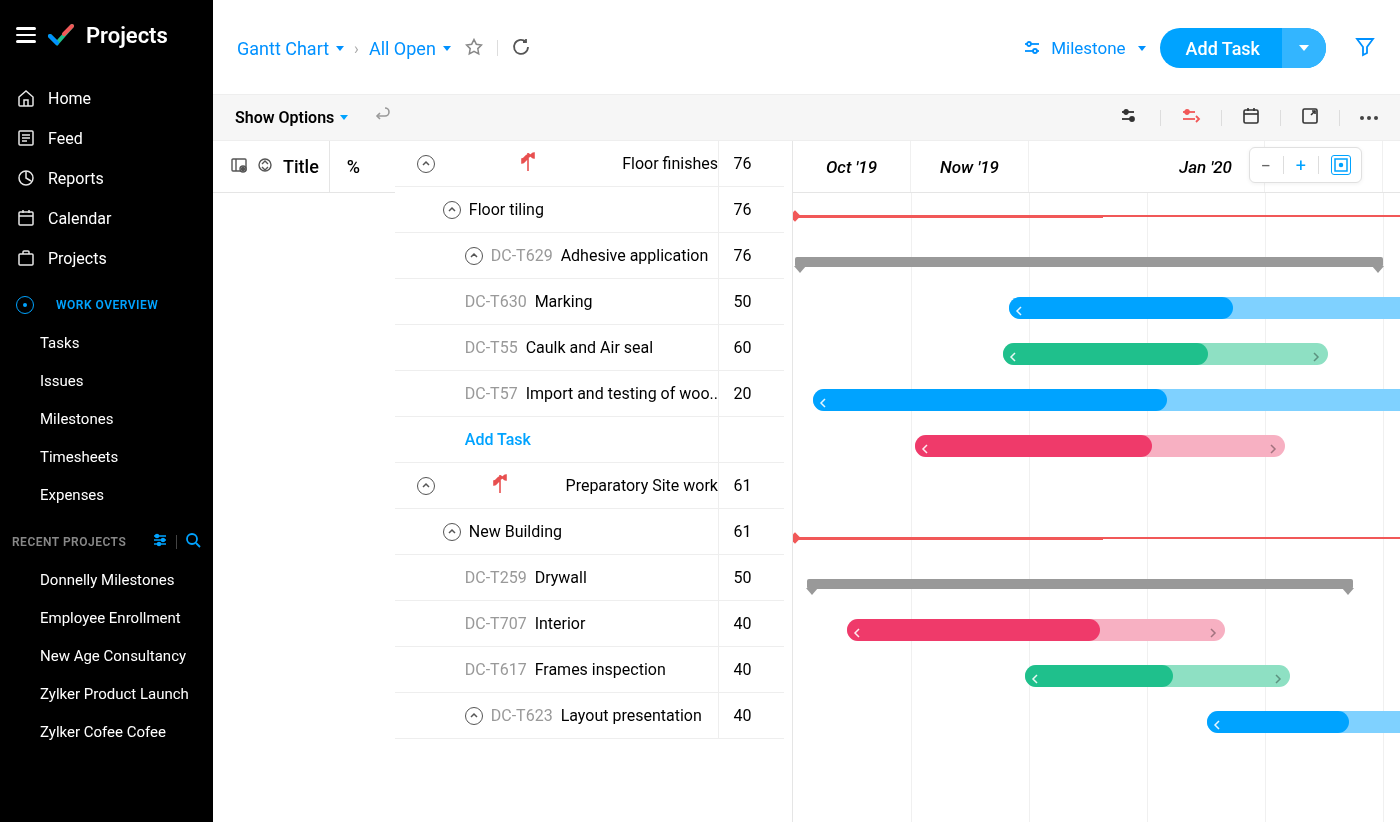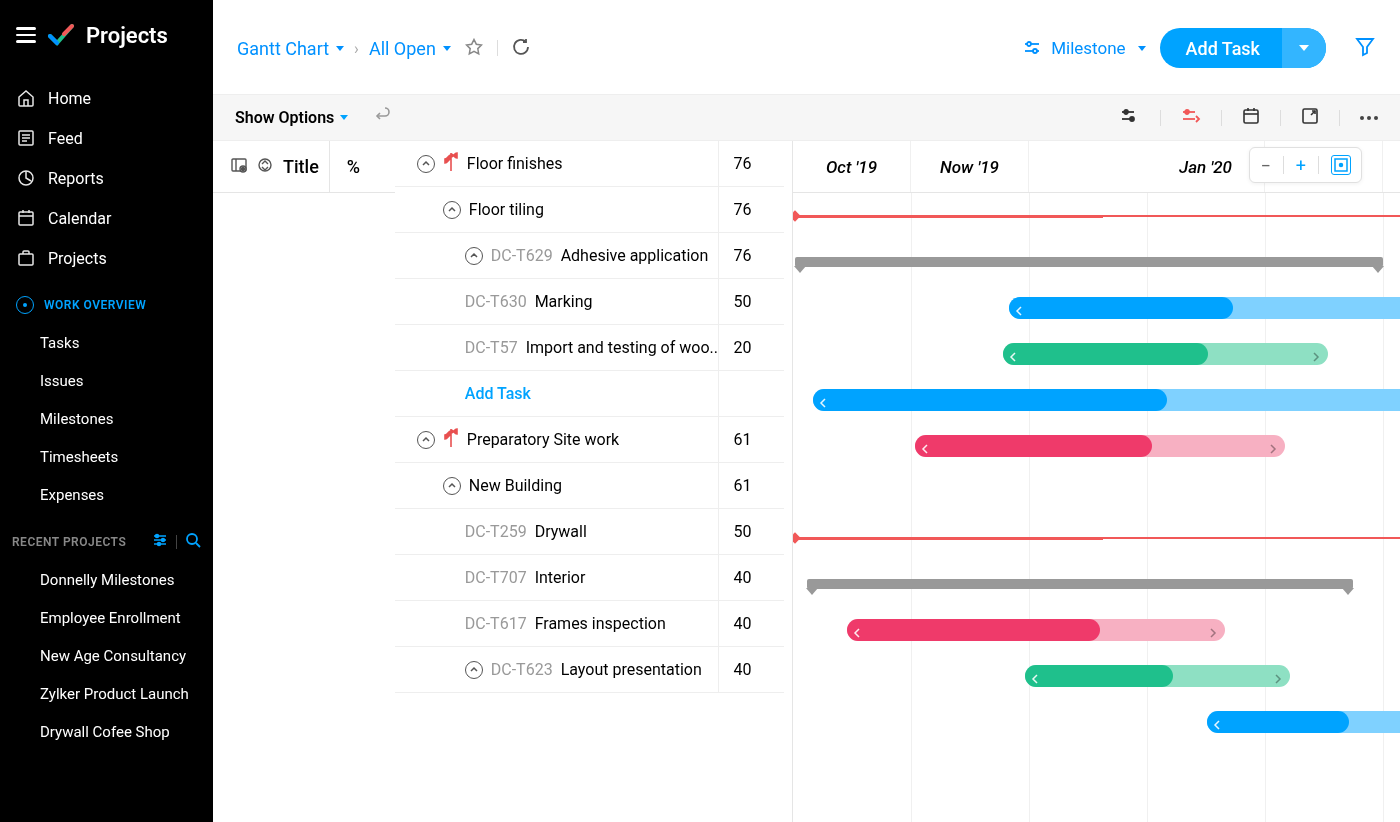--- a/index.html
+++ b/index.html
@@ -9,21 +9,21 @@
 
 .sidebar { width: 213px; background: #000; color: #fff; display: flex; flex-direction: column; padding-top: 20px; flex-shrink: 0; }
 .sidebar-header { display: flex; align-items: center; gap: 10px; padding: 0 16px 28px 16px; }
 .hamburger { display: flex; flex-direction: column; gap: 4px; cursor: pointer; }
 .hamburger span { width: 20px; height: 2.5px; background: #fff; border-radius: 2px; }
 .logo-check { width: 30px; height: 30px; position: relative; }
 .brand { font-size: 22px; font-weight: 600; }
 .nav-main { padding: 0 0; }
 .nav-item { display: flex; align-items: flex-end; gap: 12px; padding: 10px 16px; font-size: 16px; cursor: pointer; }
 .nav-item .icon { width: 20px; height: 20px; display: flex; align-items: center; justify-content: center; opacity: 0.9; }
-.section-heading { display: flex; align-items: center; gap: 10px; padding: 18px 16px 10px 16px; font-size: 12px; letter-spacing: 0.5px; color: #888; font-weight: 600; }
+.section-heading { display: flex; align-items: center; gap: 22px; padding: 18px 16px 10px 16px; font-size: 12px; letter-spacing: 0.5px; color: #888; font-weight: 600; }
 .section-heading.active { color: #00a3ff; }
 .section-heading .circle-icon { width: 18px; height: 18px; border: 1.5px solid currentColor; border-radius: 50%; display: flex; align-items: center; justify-content: center; }
 .sub-item { padding: 10px 16px 10px 40px; font-size: 15px; color: #fff; cursor: pointer; }
 .recent-heading { display: flex; align-items: center; justify-content: space-between; padding: 18px 12px 10px 12px; font-size: 12px; letter-spacing: 0.5px; color: #888; font-weight: 600; }
 .recent-heading .heading-text { flex: 1; }
 .recent-actions { display: flex; gap: 8px; align-items: center; }
 .recent-actions .divider { width: 1px; height: 14px; background: #444; }
 .recent-item { padding: 10px 16px 10px 40px; font-size: 15px; color: #fff; cursor: pointer; white-space: nowrap; overflow: hidden; }
 .blue-icon { color: #00a3ff; }
 
@@ -64,21 +64,21 @@
 .gantt-right { flex: 1; position: relative; overflow: hidden; }
 
 .table-header { display: flex; align-items: center; height: 52px; border-bottom: 1px solid #e5e5e5; padding: 0 18px; gap: 10px; font-size: 18px; }
 .th-title { font-weight: 500; flex: 1; }
 .th-percent { width: 48px; text-align: center; font-weight: 500; border-left: 1px solid #e5e5e5; height: 100%; display: flex; align-items: center; justify-content: center; }
 .th-icons { display: flex; gap: 10px; color: #555; }
 
 .task-rows { overflow-y: auto; }
 .task-row { display: flex; align-items: center; height: 46px; border-bottom: 1px solid #eee; padding: 0 18px 0 0; font-size: 16px; }
 .task-title-cell { flex: 1; display: flex; align-items: center; gap: 8px; overflow: hidden; white-space: nowrap; }
-.indent-0 { padding-left: 22px; }
+.indent-0 { padding-left: 22px; justify-content: space-between; }
 .indent-1 { padding-left: 48px; }
 .indent-2 { padding-left: 70px; }
 .collapse-icon { width: 18px; height: 18px; border: 1.5px solid #555; border-radius: 50%; display: flex; align-items: center; justify-content: center; cursor: pointer; flex-shrink: 0; }
 .collapse-icon svg { width: 10px; height: 10px; }
 .milestone-flag { color: #e85050; flex-shrink: 0; }
 .task-code { color: #999; }
 .percent-cell { width: 48px; text-align: center; border-left: 1px solid #eee; height: 100%; display: flex; align-items: center; justify-content: center; }
 .add-task-link { color: #00a3ff; font-weight: 500; cursor: pointer; }
 
 
@@ -210,21 +210,21 @@
               <circle cx="7" cy="7" r="5"></circle>
               <line x1="11" y1="11" x2="15" y2="15"></line>
             </svg></span>
       </div>
     </div>
     <div id="recent-projects">
         <div class="recent-item">Donnelly Milestones</div>
         <div class="recent-item">Employee Enrollment</div>
         <div class="recent-item">New Age Consultancy</div>
         <div class="recent-item">Zylker Product Launch</div>
-        <div class="recent-item">Drywall Cofee Shop</div>
+        <div class="recent-item">Zylker Cofee Cofee</div>
       </div>
   </div>
 
   <div class="main">
 
     <div class="topbar">
       <div class="breadcrumb">
         <span class="bc-link">
             <span>Gantt Chart</span>
             <span class="bc-caret"></span>
@@ -372,20 +372,27 @@
             </div>
             <div class="task-row">
               <div class="task-title-cell indent-2">
                 <span class="task-code">DC-T630</span>
                 <span>Marking</span>
               </div>
               <div class="percent-cell">50</div>
             </div>
             <div class="task-row">
               <div class="task-title-cell indent-2">
+                <span class="task-code">DC-T55</span>
+                <span>Caulk and Air seal</span>
+              </div>
+              <div class="percent-cell">60</div>
+            </div>
+            <div class="task-row">
+              <div class="task-title-cell indent-2">
                 <span class="task-code">DC-T57</span>
                 <span>Import and testing of woo..</span>
               </div>
               <div class="percent-cell">20</div>
             </div>
             <div class="task-row">
               <div class="task-title-cell indent-2">
                 <span class="add-task-link">Add Task</span>
               </div>
               <div class="percent-cell"></div>

